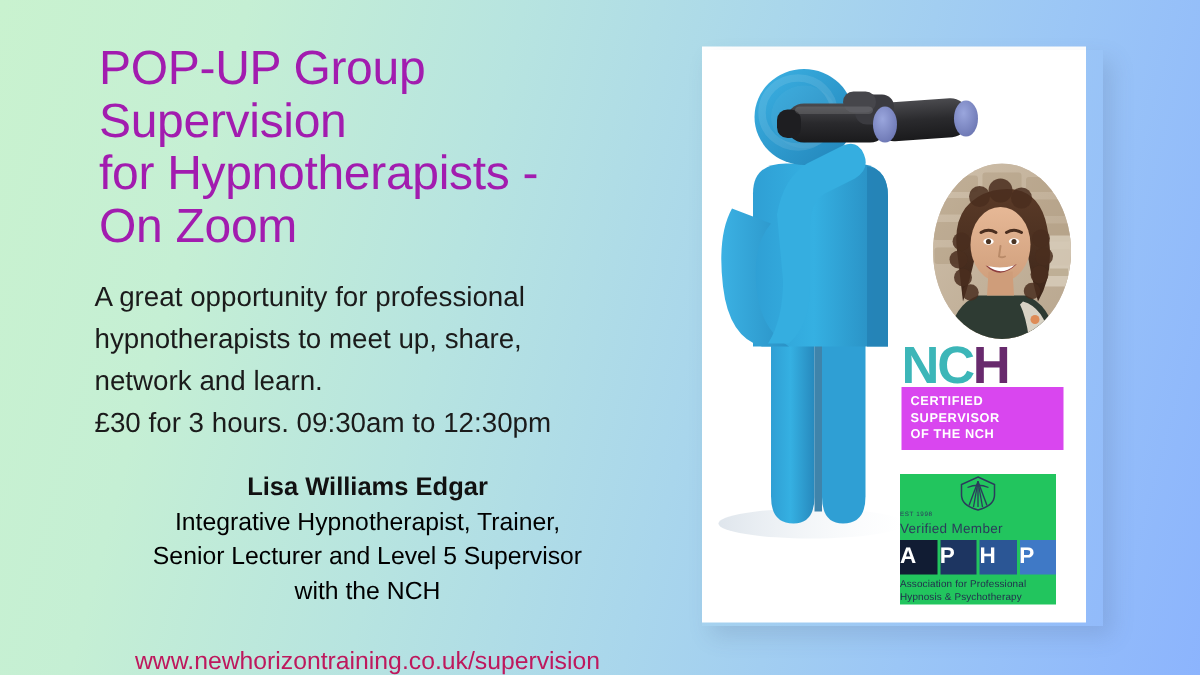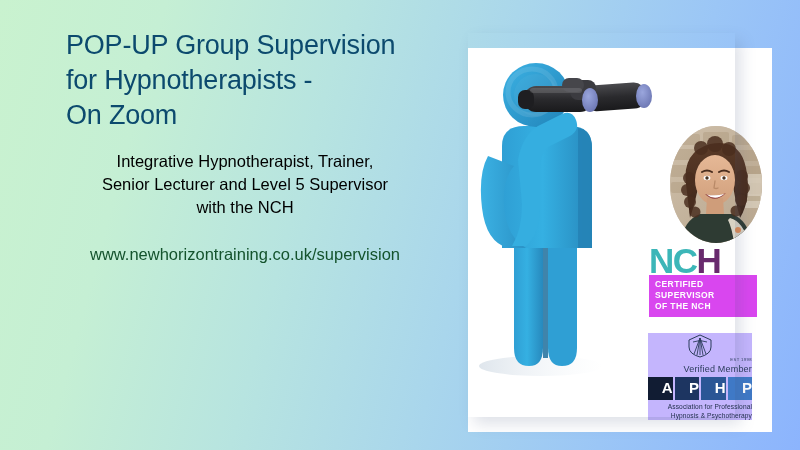--- a/index.html
+++ b/index.html
@@ -9,45 +9,45 @@
     background: linear-gradient(105deg, #c9f2cf 0%, #c5efd4 18%, #b7e4e0 38%, #a9d6ec 58%, #9bc6f6 78%, #8cb4fd 100%);
     position:relative;
   }
 
   
   .text-col {
     position:absolute; left:0; top:0; width:455px; height:450px;
     padding:28px 14px 0 63px;
   }
   .title {
-    font-size:27px; line-height:35px; color:#0c4a6e;
+    font-size:32px; line-height:35px; color:#a21caf;
     font-weight:400; letter-spacing:-0.2px; white-space:pre-line;
     padding-left:3px;
   }
   .lede {
     margin-top:16px; font-size:18.5px; line-height:28px;
     color:#1b1b1b; white-space:pre-line;
   }
   .presenter {
     margin-top:17px; text-align:center; padding-right:14px;
   }
   .presenter-name {
     font-size:17px; font-weight:bold; color:#111; line-height:24px;
   }
   .presenter-role {
     font-size:16.5px; line-height:23px; color:#000000; white-space:pre-line;
   }
   .url {
     margin-top:26px; text-align:center; padding-right:14px;
-    font-size:16.5px; color:#14532d;
+    font-size:16.5px; color:#be185d;
   }
 
   
   .panel {
-    position:absolute; left:468px; top:48px; width:304px; height:384px;
+    position:absolute; left:468px; top:31px; width:256px; height:384px;
     background:#ffffff; overflow:hidden;
   }
   .panel-shadow {
     position:absolute; left:468px; top:33px; width:267px; height:384px;
     box-shadow: 6px 7px 14px rgba(70,90,130,.18);
     pointer-events:none;
   }
 
   
   .figure { position:absolute; left:-2px; top:0; width:200px; height:384px; }
@@ -74,21 +74,21 @@
   .nch-band {
     background:#d946ef; color:#ffffff; padding:4px 6px 5px 6px;
     font-size:8.5px; font-weight:bold; line-height:11px;
     letter-spacing:0.4px; white-space:pre-line;
     margin-top:-3px;
   }
 
   
   .aphp {
     position:absolute; right:20px; bottom:12px; width:104px;
-    text-align:right; background:#c4b5fd;
+    text-align:left; background:#22c55e;
   }
   .aphp-crest { height:26px; display:flex; align-items:center; justify-content:center; }
   .aphp-est { font-size:4.2px; letter-spacing:.4px; color:#2c3d5c; margin-top:-2px; }
   .aphp-verified {
     font-size:9px; color:#2b3c5b; margin-top:2px; letter-spacing:.2px;
   }
   .aphp-letters { display:flex; gap:2px; margin-top:3px; }
   .aphp-letters span {
     flex:1; color:#fff; font-size:15px; font-weight:bold;
     padding:3px 0 4px 0; line-height:16px;
@@ -104,22 +104,27 @@
 </style>
 </head>
 <body>
 
 <div class="text-col">
 
   <div class="title">POP-UP Group Supervision
 for Hypnotherapists -
 On Zoom</div>
 
+  <div class="lede">A great opportunity for professional
+hypnotherapists to meet up, share,
+network and learn.
+£30 for 3 hours. 09:30am to 12:30pm</div>
 
   <div class="presenter">
+    <div class="presenter-name">Lisa Williams Edgar</div>
     <div class="presenter-role">Integrative Hypnotherapist, Trainer,
 Senior Lecturer and Level 5 Supervisor
 with the NCH</div>
   </div>
 
   <div class="url">www.newhorizontraining.co.uk/supervision</div>
 </div>
 
 <div class="panel">
 

